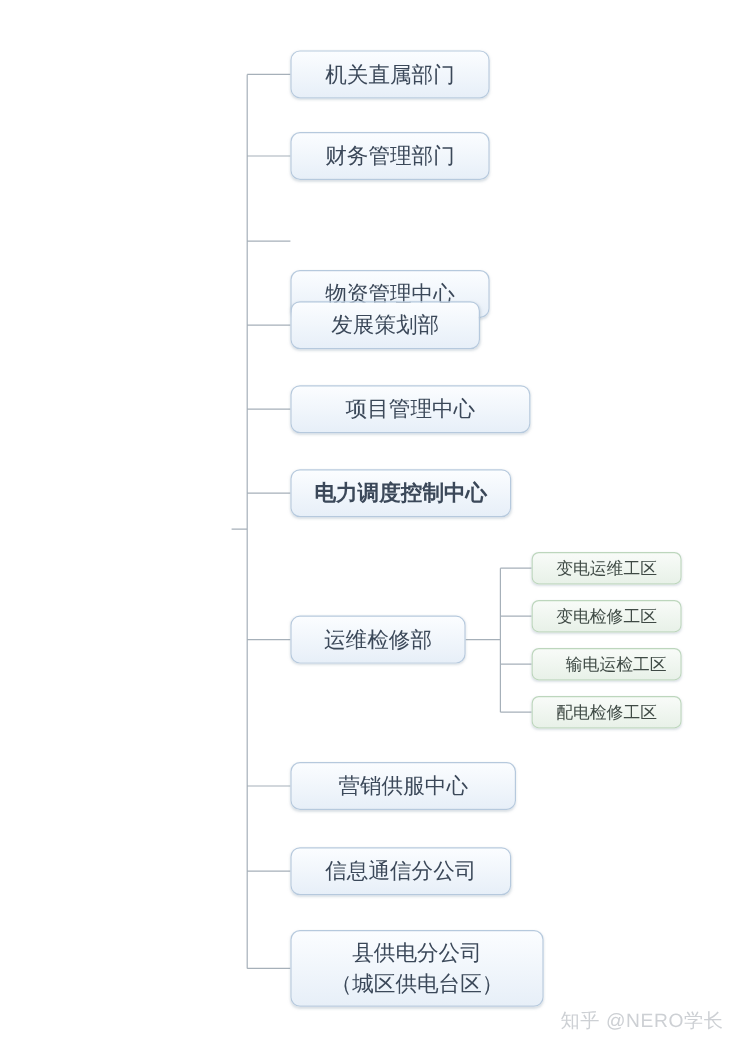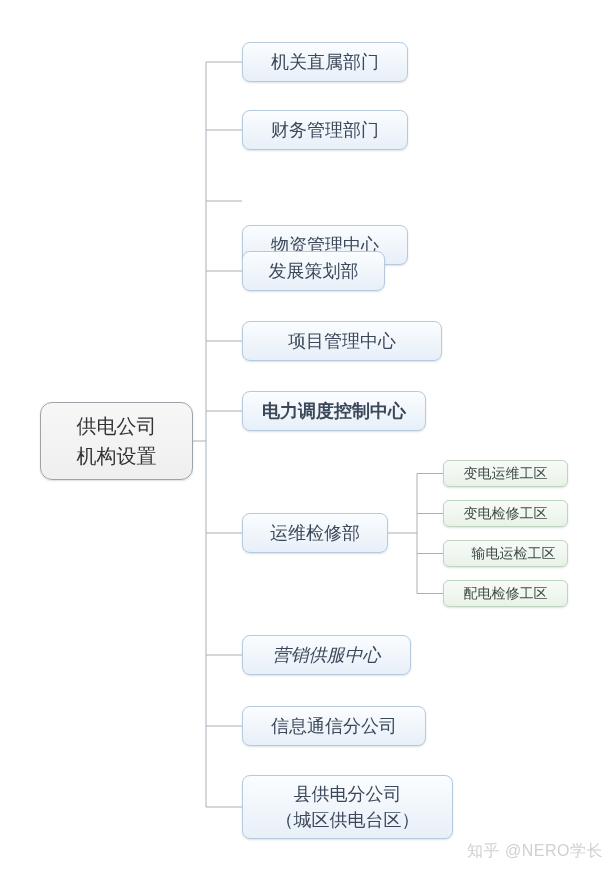--- a/index.html
+++ b/index.html
@@ -58,25 +58,25 @@
     height: 27px;
     background: linear-gradient(180deg, #f8fbf8 0%, #e8f1e8 100%);
     border: 1px solid #bdd6bd;
     border-radius: 6px;
     color: #3f4a45;
     font-size: 14px;
   }
   #c0 { left: 242px; top: 42px;  width: 166px; }
   #c1 { left: 242px; top: 110px; width: 166px; }
   #c2 { left: 242px; top: 181px; width: 166px; margin-top: 44px; }
-  #c3 { left: 242px; top: 251px; width: 143px; }
+  #c3 { left: 242px; top: 251px; width: 158px; }
   #c4 { left: 242px; top: 321px; width: 200px; text-align: right; }
   #c5 { left: 242px; top: 391px; width: 184px; font-weight: bold; }
   #c6 { left: 242px; top: 513px; width: 146px; text-align: right; }
-  #c7 { left: 242px; top: 635px; width: 169px; font-style: italic; }
+  #c7 { left: 242px; top: 635px; width: 188px; }
   #c8 { left: 242px; top: 706px; width: 184px; }
   #c9 { left: 242px; top: 775px; width: 211px; height: 64px; }
   #g0 { left: 443px; top: 460px; }
   #g1 { left: 443px; top: 500px; }
   #g2 { left: 443px; top: 540px; padding-left: 16px; }
   #g3 { left: 443px; top: 580px; }
   .watermark {
     position: absolute;
     z-index: 1;
     right: 6px;
@@ -105,22 +105,20 @@
              M206 726 H242
              M206 807 H242
              M388 533 H417
              M417 473.5 V593.5
              M417 473.5 H443
              M417 513.5 H443
              M417 553.5 H443
              M417 593.5 H443" fill="none" stroke="#a6b0b9" stroke-width="1"></path>
   </svg>
 
-  <div class="node root">供电公司
-机构设置</div>
 
   <div class="node blue" id="c0">机关直属部门</div>
   <div class="node blue" id="c1">财务管理部门</div>
   <div class="node blue" id="c2">物资管理中心</div>
   <div class="node blue" id="c3">发展策划部</div>
   <div class="node blue" id="c4">项目管理中心</div>
   <div class="node blue" id="c5">电力调度控制中心</div>
   <div class="node blue" id="c6">运维检修部</div>
   <div class="node blue" id="c7">营销供服中心</div>
   <div class="node blue" id="c8">信息通信分公司</div>

